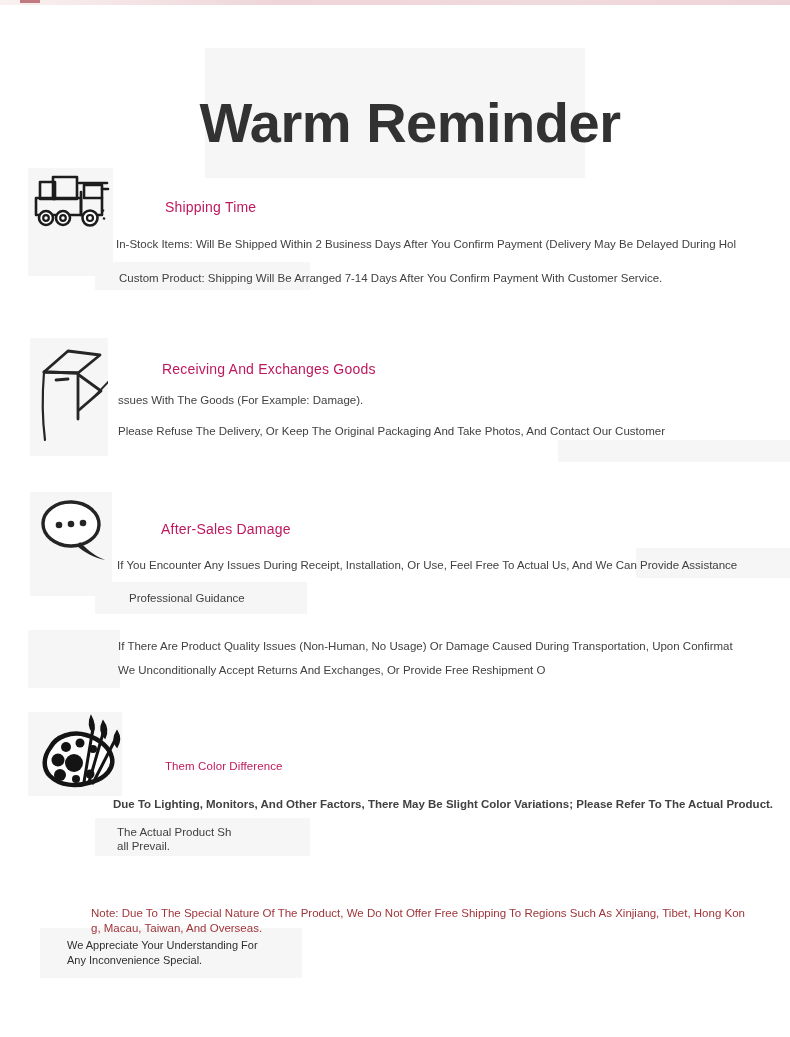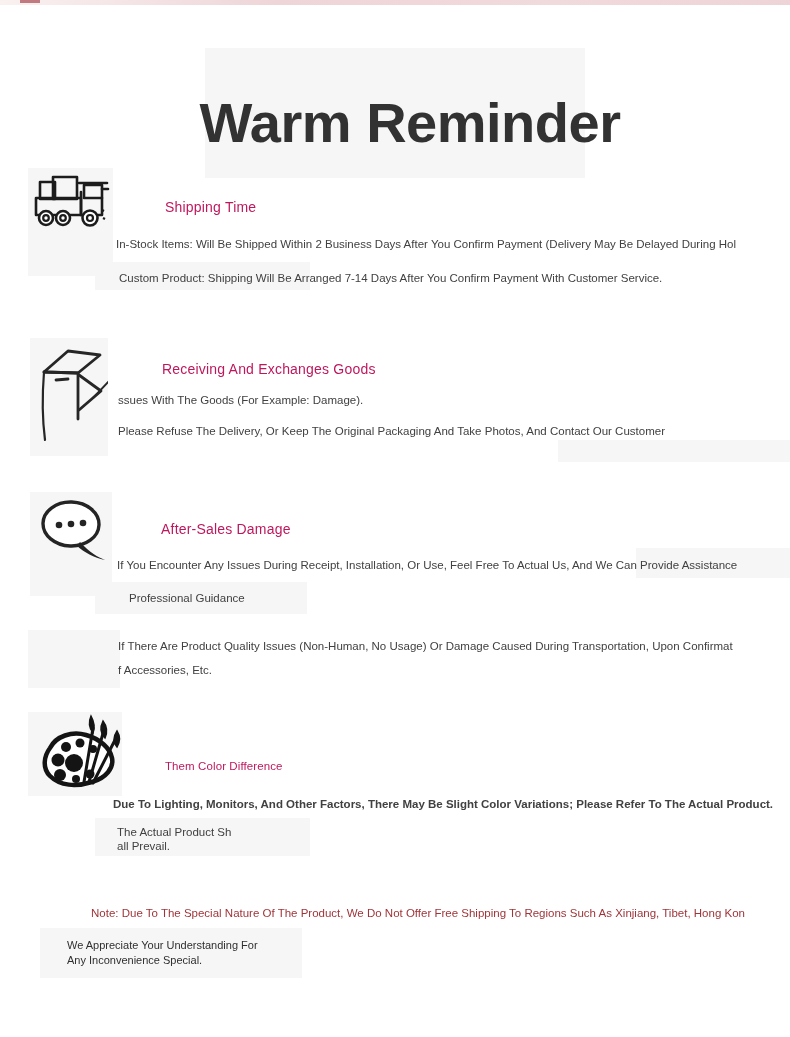--- a/index.html
+++ b/index.html
@@ -113,21 +113,21 @@
 <div class="para" style="left:117px;top:559px;">
   <div class="line">If You Encounter Any Issues During Receipt, Installation, Or Use, Feel Free To Actual Us, And We Can Provide Assistance</div>
 </div>
 <div class="para" style="left:117px;top:592px;margin-left:12px;">
   <div class="line">Professional Guidance</div>
 </div>
 <div class="para" style="left:118px;top:640px;">
   <div class="line">If There Are Product Quality Issues (Non-Human, No Usage) Or Damage Caused During Transportation, Upon Confirmat</div>
 </div>
 <div class="para" style="left:118px;top:664px;">
-  <div class="line">f Accessories, Etc.</div>
+  <div class="line">We Unconditionally Accept Returns And Exchanges, Or Provide Free Reshipment O</div>
 </div>
 
 <div class="icon-box" style="left:36px;top:712px;">
   <svg width="88" height="82" viewBox="0 0 88 82">
     <circle cx="64" cy="48" r="13" fill="none" stroke="#c9c4c0" stroke-width="1.6"></circle>
     <path d="M54 36 C62 32 72 38 74 46" fill="none" stroke="#c9c4c0" stroke-width="1.4"></path>
     <path d="M14 36 C20 24 36 19 50 23 C64 27 74 36 76 46 C78 56 70 66 56 70 C40 75 24 74 14 64 C6 56 8 44 14 36 Z" fill="#ffffff" stroke="#141414" stroke-width="4.5" stroke-linejoin="round"></path>
     <g fill="#141414">
       <circle cx="22" cy="48" r="6.5"></circle>
       <circle cx="30" cy="35" r="5"></circle>
@@ -152,17 +152,18 @@
 <div class="para" style="left:113px;top:798px;font-weight:bold;">
   <div class="line">Due To Lighting, Monitors, And Other Factors, There May Be Slight Color Variations; Please Refer To The Actual Product.</div>
 </div>
 <div class="para" style="left:117px;top:826px;">
   <div class="line">The Actual Product Sh</div>
   <div class="line">all Prevail.</div>
 </div>
 
 <div class="note" style="left:43px;top:906px;color:#9f3439;margin-left:48px;">
   <div class="line">Note: Due To The Special Nature Of The Product, We Do Not Offer Free Shipping To Regions Such As Xinjiang, Tibet, Hong Kon</div>
+  <div class="line">g, Macau, Taiwan, And Overseas.</div>
 </div>
 <div class="closing" style="left:43px;top:938px;">
   <div class="line">We Appreciate Your Understanding For</div>
   <div class="line">Any Inconvenience Special.</div>
 </div>
 
 </body></html>

